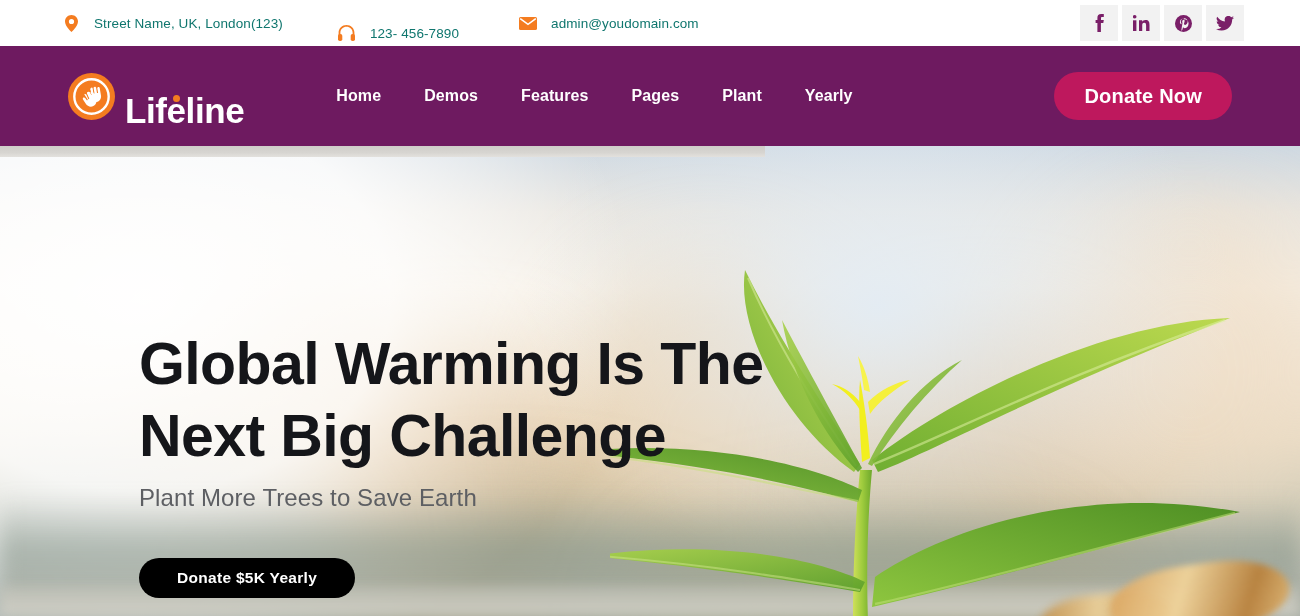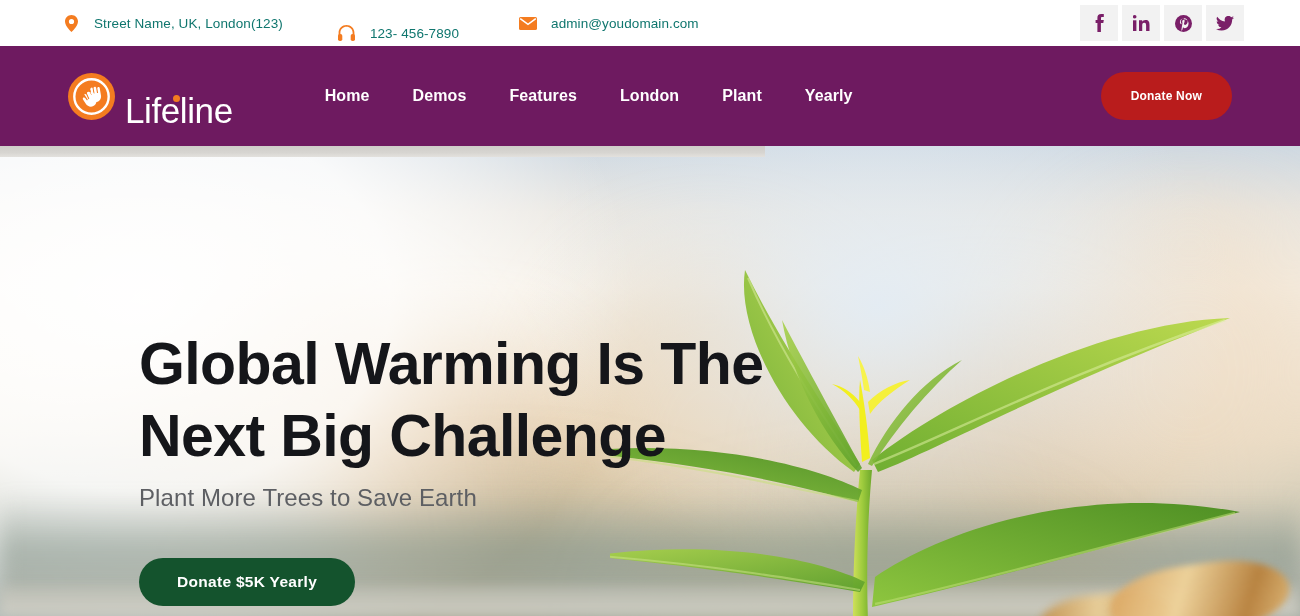--- a/index.html
+++ b/index.html
@@ -39,39 +39,39 @@
     display:flex; align-items:center; padding:0 68px;
   }
   .logo{ display:flex; align-items:center; gap:10px; flex:0 0 auto; }
   .logo-mark{
     width:47px; height:47px; border-radius:50%; background:#F47C20;
     display:flex; align-items:center; justify-content:center; position:relative;
   }
   .logo-mark svg{ display:block; }
   .logo-word{
     position:relative;
-    font-size:35px; font-weight:normal; color:#ffffff; letter-spacing:-.4px;
+    font-size:35px; font-weight:bold; color:#ffffff; letter-spacing:-.4px;
     line-height:1;
     margin-top:28px;
   }
   .logo-dot{
     position:absolute; width:7px; height:7px; border-radius:50%;
     background:#F47C20; top:2px; left:48px;
   }
 
   .nav{ display:flex; align-items:flex-end; gap:43px; margin-left:92px; }
   .nav-item{
     font-size:16px; font-weight:bold; color:#ffffff; letter-spacing:.1px;
     cursor:pointer; white-space:nowrap;
   }
 
   .donate-top{
     position:absolute; right:68px; top:50%; transform:translateY(-50%);
-    background:#b91c1c; color:#ffffff; border:none; border-radius:28px;
-    padding:0 30px; height:48px; font-size:12px; font-weight:bold;
+    background:#be185d; color:#ffffff; border:none; border-radius:28px;
+    padding:0 30px; height:48px; font-size:20px; font-weight:bold;
     font-family:inherit; cursor:pointer; letter-spacing:.2px;text-align:right;
   }
 
   
   .under-strip{
     position:absolute; left:0; top:146px; width:765px; height:11px;
     background:linear-gradient(180deg,#cfcdc9 0%, #d7d5d1 60%, #e3e1dd 100%);
     z-index:3;
   }
 
@@ -147,22 +147,22 @@
   .hero-copy{ position:absolute; left:139px; top:182px; z-index:5; }
   .hero-title{
     font-size:59px; line-height:72px; font-weight:bold; color:#15161a;
     letter-spacing:-.6px; max-width:700px;
   }
   .hero-sub{
     margin-top:12px; font-size:24px; color:#5d5f63; letter-spacing:.1px; font-weight:normal;
   }
   .hero-cta{
     margin-top:46px; display:inline-block;
-    background:#14532d; color:#ffffff; border:none; border-radius:30px;
-    height:48px; padding:0 38px; font-size:15.5px; font-weight:bold;
+    background:#000000; color:#ffffff; border:none; border-radius:30px;
+    height:40px; padding:0 38px; font-size:15.5px; font-weight:bold;
     font-family:inherit; cursor:pointer; letter-spacing:.3px;
   }
 </style>
 </head>
 <body>
 
 <div id="page">
 
   <div class="topbar">
 
@@ -238,21 +238,21 @@
       <span class="logo-word">
         <span>Lifeline</span>
         <span class="logo-dot"></span>
       </span>
     </div>
 
     <nav class="nav">
       <span class="nav-item">Home</span>
       <span class="nav-item">Demos</span>
       <span class="nav-item">Features</span>
-      <span class="nav-item">London</span>
+      <span class="nav-item">Pages</span>
       <span class="nav-item">Plant</span>
       <span class="nav-item">Yearly</span>
     </nav>
 
     <button class="donate-top">Donate Now</button>
   </div>
 
   <div class="hero">
     <div class="hero-bg">
       <div class="bg-base"></div>

